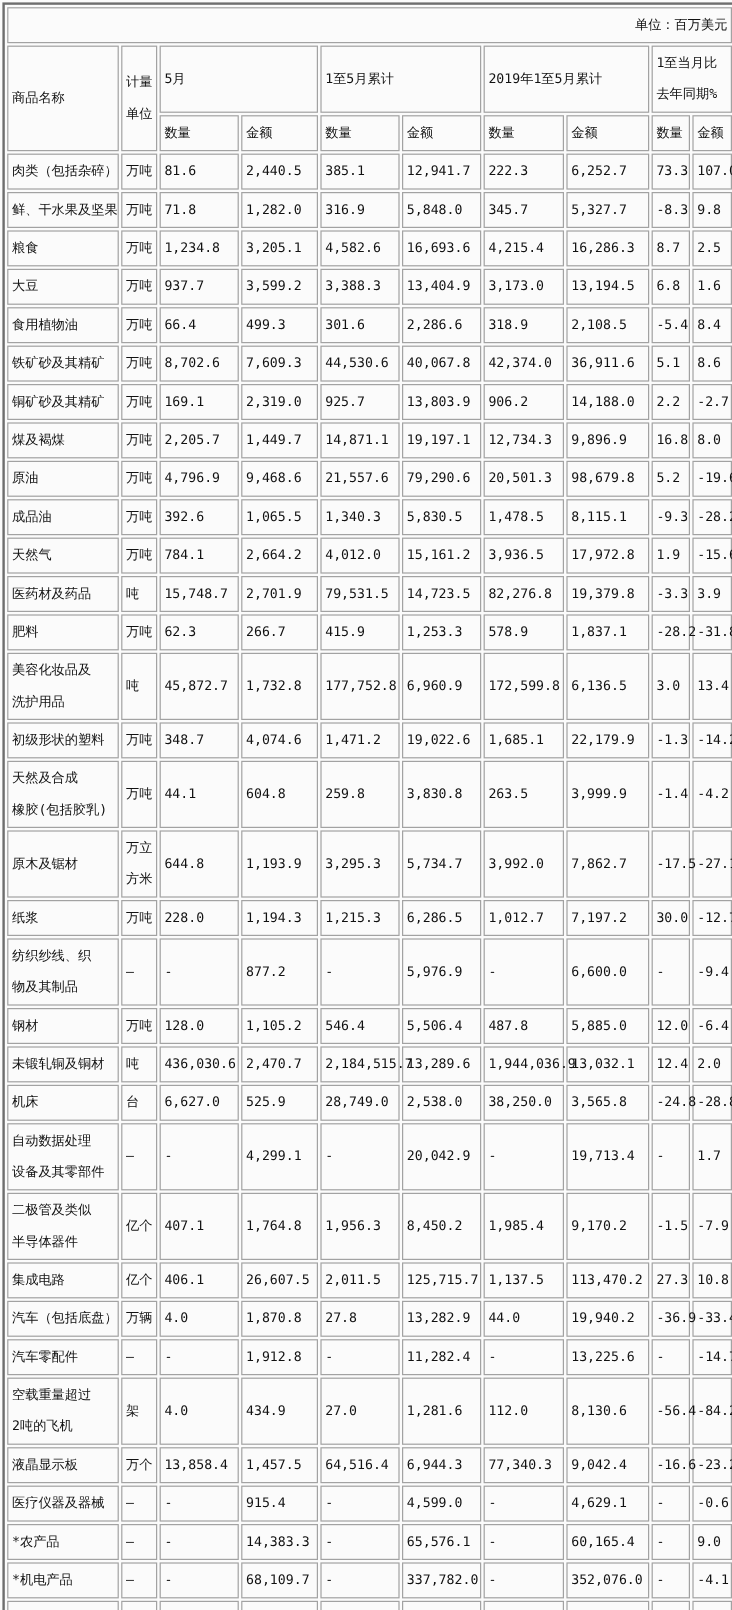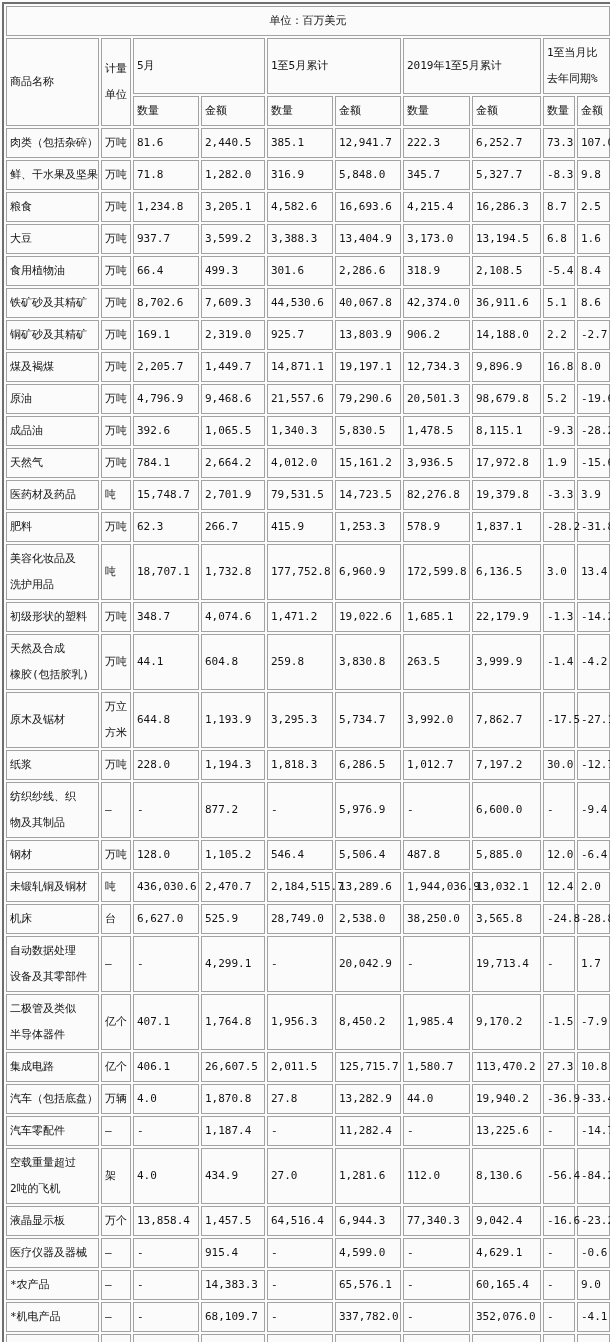--- a/index.html
+++ b/index.html
@@ -26,21 +26,21 @@
     font-size: 11px;
     line-height: 26px;
     padding: 1px 3px;
     vertical-align: middle;
     text-align: left;
     overflow: visible;
     background: #fbfbfb;
   }
   td.c-txt  { white-space: pre; }      
   td.c-num  { white-space: nowrap; }
-  td.c-unitnote { text-align: center; white-space: nowrap; }
+  td.c-unitnote { text-align: right; white-space: nowrap; }
 </style>
 </head>
 <body>
 
 <div class="page">
   <table class="stats">
     <colgroup>
       <col style="width:93px">
         <col style="width:30px">
       <col style="width:66px">
@@ -230,21 +230,21 @@
           <td class="c-num">1,253.3</td>
           <td class="c-num">578.9</td>
           <td class="c-num">1,837.1</td>
           <td class="c-num">-28.2</td>
           <td class="c-num">-31.8</td>
         </tr>
         <tr>
           <td class="c-txt">美容化妆品及
 洗护用品</td>
           <td class="c-txt">吨</td>
-          <td class="c-num">18,707.1</td>
+          <td class="c-num">45,872.7</td>
           <td class="c-num">1,732.8</td>
           <td class="c-num">177,752.8</td>
           <td class="c-num">6,960.9</td>
           <td class="c-num">172,599.8</td>
           <td class="c-num">6,136.5</td>
           <td class="c-num">3.0</td>
           <td class="c-num">13.4</td>
         </tr>
         <tr>
           <td class="c-txt">初级形状的塑料</td>
@@ -282,21 +282,21 @@
           <td class="c-num">3,992.0</td>
           <td class="c-num">7,862.7</td>
           <td class="c-num">-17.5</td>
           <td class="c-num">-27.1</td>
         </tr>
         <tr>
           <td class="c-txt">纸浆</td>
           <td class="c-txt">万吨</td>
           <td class="c-num">228.0</td>
           <td class="c-num">1,194.3</td>
-          <td class="c-num">1,818.3</td>
+          <td class="c-num">1,215.3</td>
           <td class="c-num">6,286.5</td>
           <td class="c-num">1,012.7</td>
           <td class="c-num">7,197.2</td>
           <td class="c-num">30.0</td>
           <td class="c-num">-12.7</td>
         </tr>
         <tr>
           <td class="c-txt">纺织纱线、织
 物及其制品</td>
           <td class="c-txt">—</td>
@@ -371,42 +371,42 @@
           <td class="c-num">-1.5</td>
           <td class="c-num">-7.9</td>
         </tr>
         <tr>
           <td class="c-txt">集成电路</td>
           <td class="c-txt">亿个</td>
           <td class="c-num">406.1</td>
           <td class="c-num">26,607.5</td>
           <td class="c-num">2,011.5</td>
           <td class="c-num">125,715.7</td>
-          <td class="c-num">1,580.7</td>
+          <td class="c-num">1,137.5</td>
           <td class="c-num">113,470.2</td>
           <td class="c-num">27.3</td>
           <td class="c-num">10.8</td>
         </tr>
         <tr>
           <td class="c-txt">汽车（包括底盘）</td>
           <td class="c-txt">万辆</td>
           <td class="c-num">4.0</td>
           <td class="c-num">1,870.8</td>
           <td class="c-num">27.8</td>
           <td class="c-num">13,282.9</td>
           <td class="c-num">44.0</td>
           <td class="c-num">19,940.2</td>
           <td class="c-num">-36.9</td>
           <td class="c-num">-33.4</td>
         </tr>
         <tr>
           <td class="c-txt">汽车零配件</td>
           <td class="c-txt">—</td>
           <td class="c-num">-</td>
-          <td class="c-num">1,187.4</td>
+          <td class="c-num">1,912.8</td>
           <td class="c-num">-</td>
           <td class="c-num">11,282.4</td>
           <td class="c-num">-</td>
           <td class="c-num">13,225.6</td>
           <td class="c-num">-</td>
           <td class="c-num">-14.7</td>
         </tr>
         <tr>
           <td class="c-txt">空载重量超过
 2吨的飞机</td>

